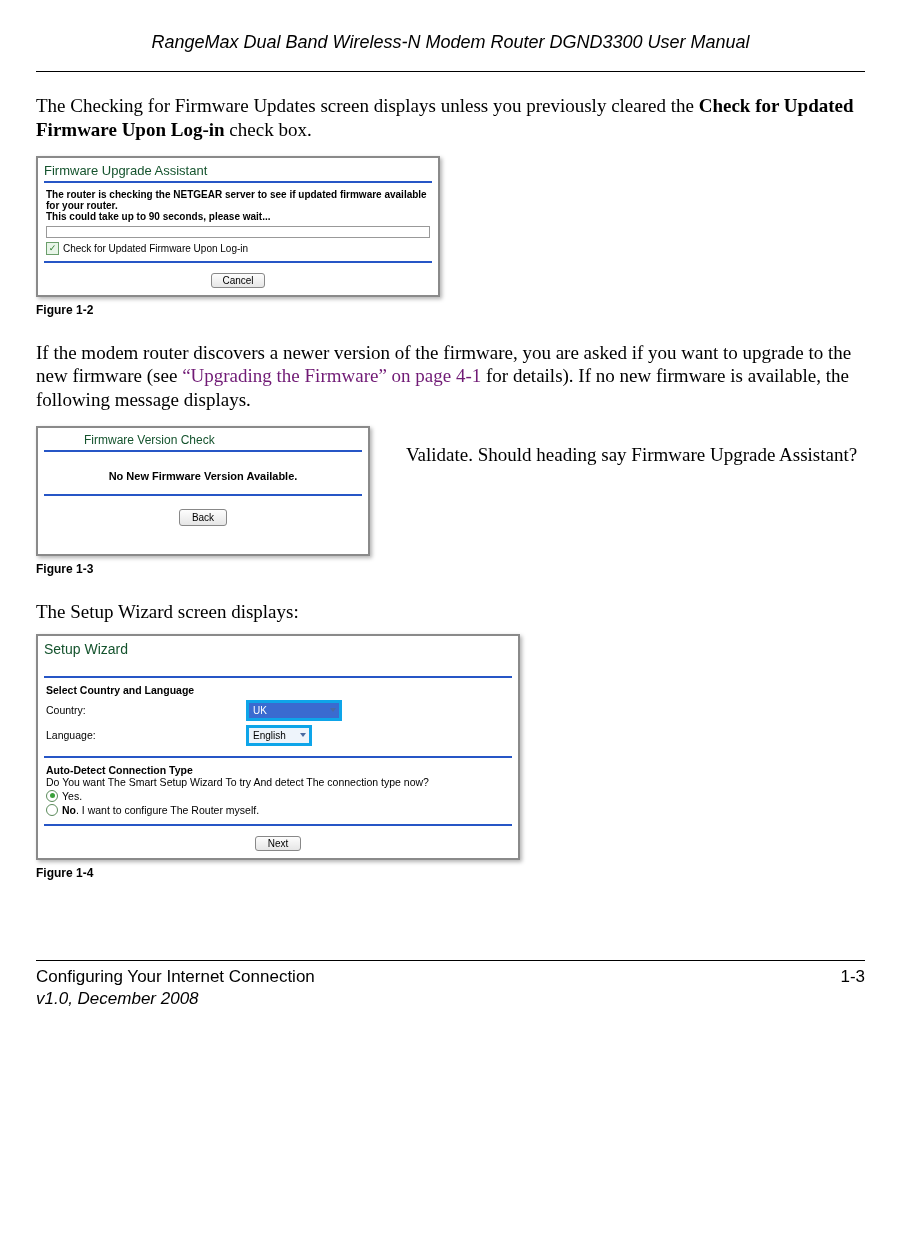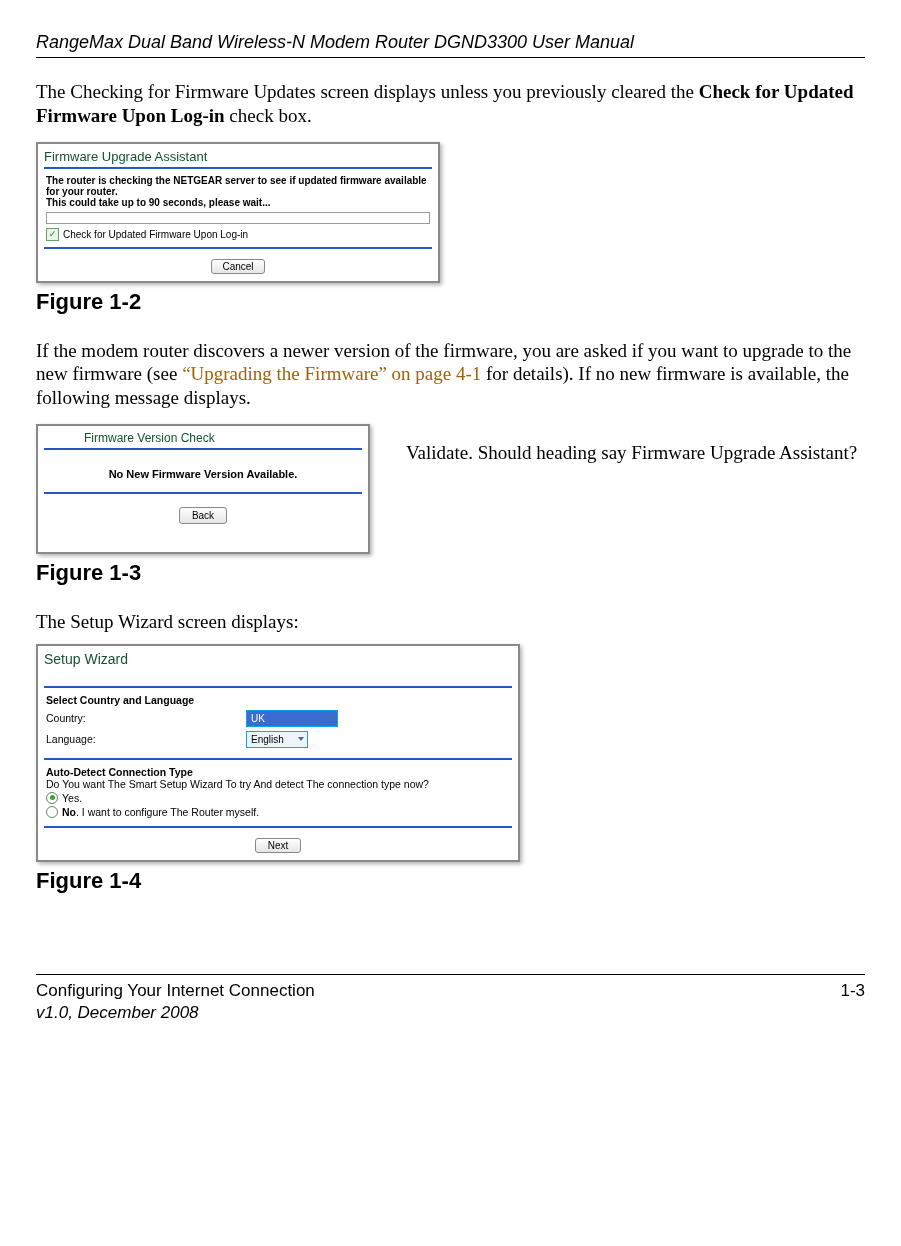--- a/index.html
+++ b/index.html
@@ -8,22 +8,22 @@
     color: #000;
     margin: 0;
     padding: 32px 36px 20px 36px;
     width: 829px;
     background: #fff;
   }
   .header-title {
     font-family: Arial, Helvetica, sans-serif;
     font-style: italic;
     font-size: 18px;
-    text-align: left;
-    margin-bottom: 4px;
+    text-align: center;
+    margin-bottom: 18px;
   }
   hr.rule {
     border: none;
     border-top: 1.5px solid #000;
     margin: 0 0 22px 0;
   }
   hr.footer-rule {
     border: none;
     border-top: 1.5px solid #000;
     margin: 80px 0 6px 0;
@@ -31,21 +31,21 @@
   .body-text {
     margin: 0 0 14px 0;
     line-height: 1.25;
   }
   .indent {
     margin-left: 0px;
   }
   .figure-caption {
     font-family: Arial, Helvetica, sans-serif;
     font-weight: bold;
-    font-size: 22px;
+    font-size: 12px;
     margin: 6px 0 24px 0;
   }
   .screenshot {
     border: 2px solid #8a8a8a;
     background: #fff;
     box-shadow: 2px 2px 4px rgba(0,0,0,0.3);
     font-family: Tahoma, Arial, sans-serif;
   }
   .ss-title {
     color: #14532d;
@@ -122,21 +122,21 @@
   .ss-field-row {
     display: flex;
     align-items: center;
     margin: 4px 0;
   }
   .ss-label {
     width: 200px;
     font-size: 10.5px;
   }
   .ss-select {
-    border: 1px solid #0ea5e9;
+    border: 3px solid #0ea5e9;
     background: #eef4fb;
     font-size: 10px;
     padding: 0 16px 0 4px;
     position: relative;
     display: inline-flex;
     align-items: center;
     height: 15px;
   }
   .ss-select::after {
     content: "";
@@ -179,21 +179,21 @@
     margin-top: 4px;
   }
   .footer-center {
     font-family: Arial, Helvetica, sans-serif;
     font-style: italic;
     font-size: 17px;
     text-align: left;
     margin-top: 2px;
   }
   .link {
-    color: #a16207;
+    color: #701a75;
   }
 </style>
 </head>
 <body>
 
 <div class="header-title">RangeMax Dual Band Wireless-N Modem Router DGND3300 User Manual</div>
 <hr class="rule">
 
 <p class="body-text indent">
   <span>The Checking for Firmware Updates screen displays unless you previously cleared the </span><b>Check for Updated Firmware Upon Log-in</b><span> check box.</span>

